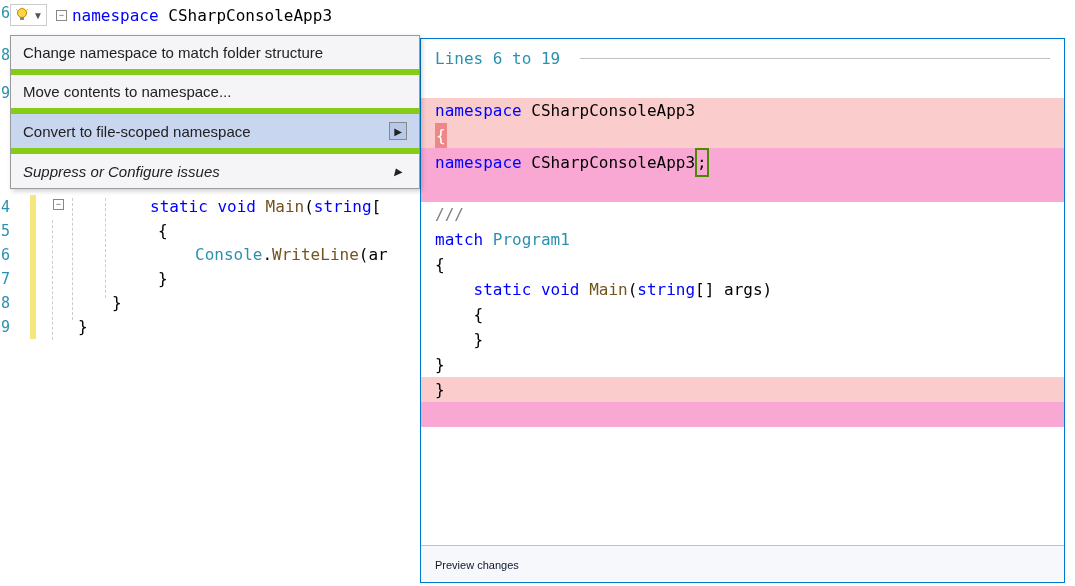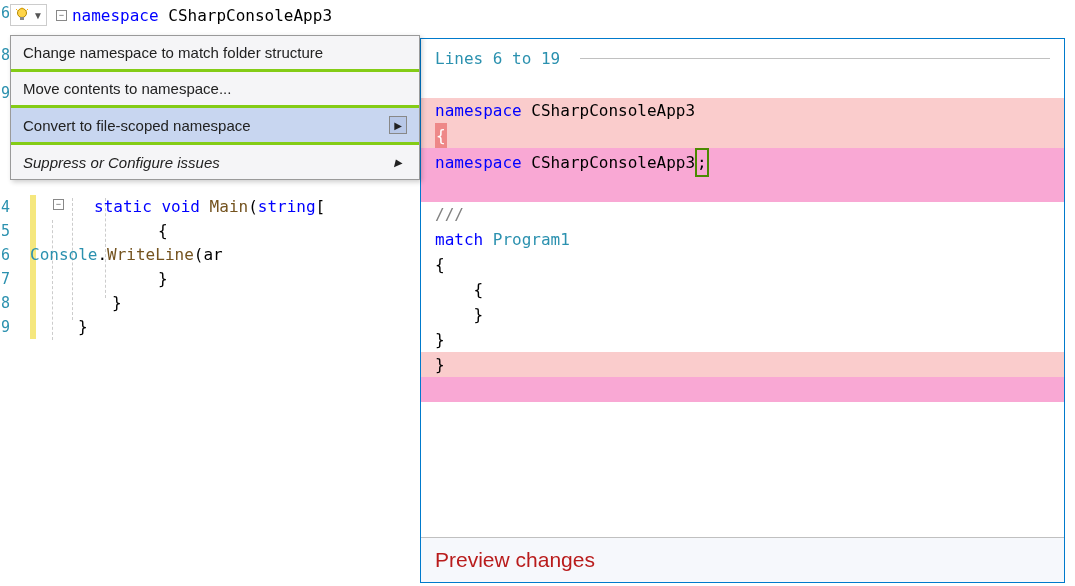--- a/index.html
+++ b/index.html
@@ -71,21 +71,21 @@
       top: 35px;
       left: 10px;
       width: 410px;
       background: #f5f5f7;
       border: 1px solid #9a9a9a;
       box-shadow: 2px 2px 5px rgba(0,0,0,0.2);
       z-index: 10;
     }
     .popup-menu .menu-item {
       padding: 8px 12px;
-      border-bottom: 3px solid #84cc16;
+      border-bottom: 6px solid #84cc16;
       font-size: 15px;
       color: #222;
       display: flex;
       justify-content: space-between;
       align-items: center;
     }
     .popup-menu .menu-item:last-child { border-bottom: none; font-style: italic; }
     .popup-menu .menu-item.selected {
       background: #c8d6f0;
       align-items: center;
@@ -180,23 +180,23 @@
       display: inline-block;
       border: 2px solid #4a8a00;
       padding: 0 0px;
     }
     .preview-footer {
       border-top: 1px solid #c0c0c0;
       padding: 10px 14px;
       background: #f6f8fc;
     }
     .preview-footer a {
-      color: #b91c1c;
+      color: #0f172a;
       text-decoration: none;
-      font-size: 21px;
+      font-size: 11px;
     }
   </style>
 </head>
 <body>
 
 <div class="line-number" style="top:4px;">6</div>
 <div class="line-number" style="top:46px;">8</div>
 <div class="line-number" style="top:84px;">9</div>
 <div class="line-number" style="top:198px;">4</div>
 <div class="line-number" style="top:222px;">5</div>
@@ -240,27 +240,27 @@
 </div>
 
 <div class="modified-bar"></div>
 <span class="fold-toggle" style="position:absolute;top:199px;left:48px;">−</span>
 <div class="guide-line" style="left:52px;top:220px;height:120px;"></div>
 <div class="guide-line" style="left:72px;top:198px;height:122px;"></div>
 <div class="guide-line" style="left:105px;top:198px;height:100px;"></div>
 
 <div class="code-area">
   <div class="ln-row">
-      <span style="padding-left:64px;"><span class="kw">static</span> <span class="kw">void</span> <span class="method">Main</span><span>(</span><span class="kw">string</span><span>[</span></span>
+      <span style="padding-left:120px;"><span class="kw">static</span> <span class="kw">void</span> <span class="method">Main</span><span>(</span><span class="kw">string</span><span>[</span></span>
     </div>
   <div class="ln-row">
       <span style="padding-left:128px;">            {</span>
     </div>
   <div class="ln-row">
-      <span style=""><span class="type">Console</span><span>.</span><span class="method">WriteLine</span><span>(ar</span></span>
+      <span style="padding-left:165px;"><span class="type">Console</span><span>.</span><span class="method">WriteLine</span><span>(ar</span></span>
     </div>
   <div class="ln-row">
       <span style="padding-left:128px;">            }</span>
     </div>
   <div class="ln-row">
       <span style="padding-left:82px;">        }</span>
     </div>
   <div class="ln-row">
       <span style="padding-left:48px;">    }</span>
     </div>
@@ -273,20 +273,21 @@
   </div>
   <div class="preview-body">
     <div style="height:22px;"></div>
     <div class="preview-line diff-del"><span class="kw">namespace</span> <span>CSharpConsoleApp3</span></div>
     <div class="preview-line diff-del"><span class="marker-del">{</span></div>
     <div class="preview-line diff-add"><span class="kw">namespace</span> <span>CSharpConsoleApp3</span><span class="marker-add">;</span></div>
     <div class="preview-line diff-add">&nbsp;</div>
     <div class="preview-line"><span class="xml-doc">///</span></div>
     <div class="preview-line"><span class="kw">match</span> <span class="type">Program1</span></div>
     <div class="preview-line"><span>{</span></div>
+    <div class="preview-line">    <span class="kw">static</span> <span class="kw">void</span> <span class="method">Main</span><span>(</span><span class="kw">string</span><span>[] args)</span></div>
     <div class="preview-line">    <span>{</span></div>
     <div class="preview-line">    <span>}</span></div>
     <div class="preview-line"><span>}</span></div>
     <div class="preview-line diff-del"><span>}</span></div>
     <div class="preview-line diff-add">&nbsp;</div>
   </div>
   <div class="preview-footer">
     <a href="#">Preview changes</a>
   </div>
 </div>

